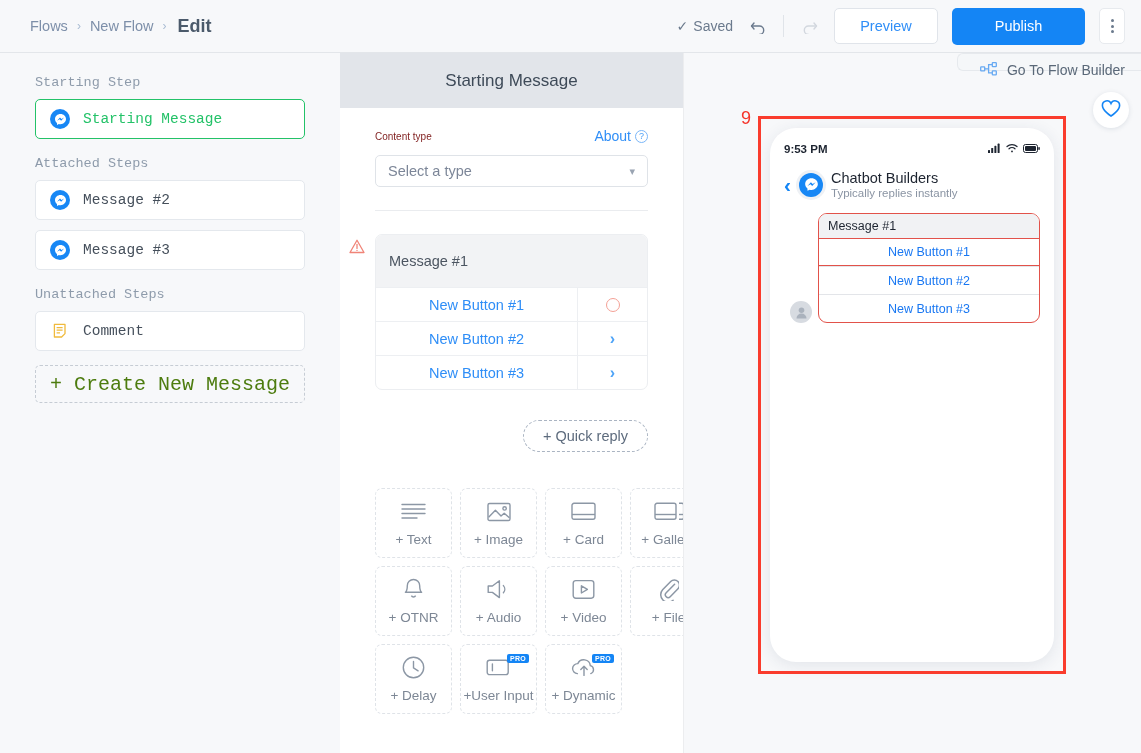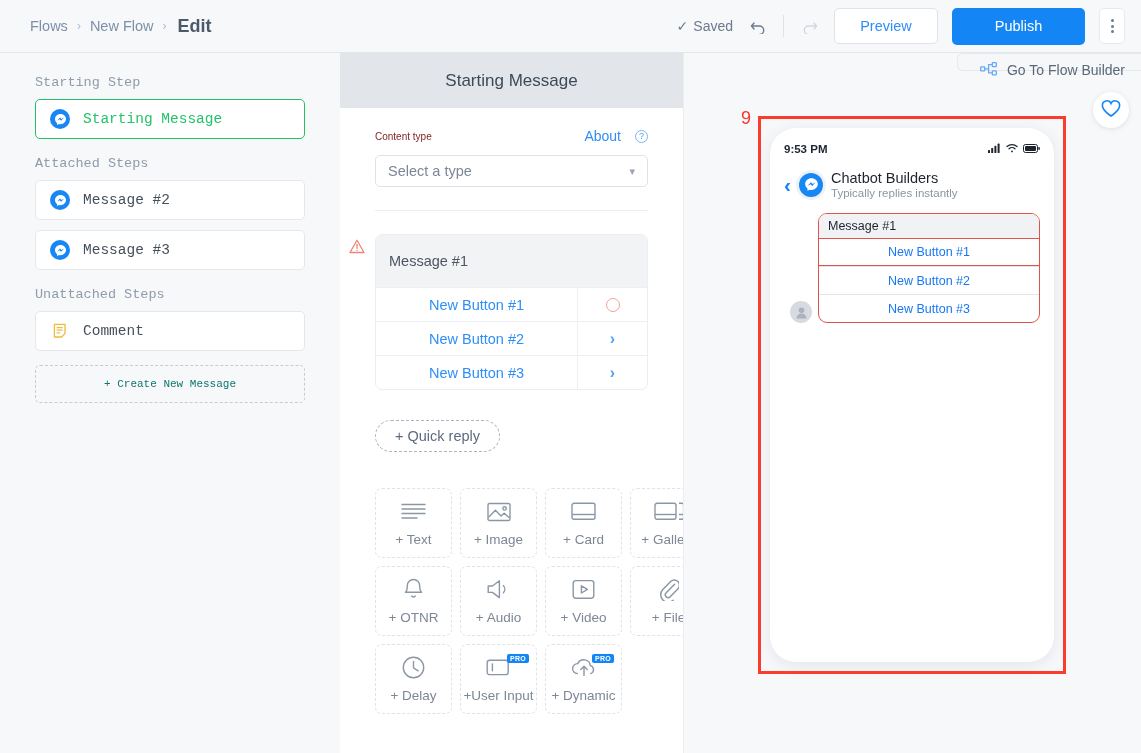--- a/index.html
+++ b/index.html
@@ -74,37 +74,37 @@
     height:40px; background:#fff; border:1px solid #e4e8ed; border-radius:5px;
     display:flex; align-items:center; gap:13px; padding:0 14px; margin-bottom:10px;
     font-size:14.5px; color:#454f5b; cursor:pointer;
   }
   .step-card.active { border:1.5px solid #23c268; }
   .step-card.active .step-label { color:#23c268; }
   .msgr-icon { width:20px;height:20px;border-radius:50%;background:#1787f5;display:flex;align-items:center;justify-content:center;flex:none;}
   .create-new {
     height:38px; margin-top:14px; border:1px dashed #c6ccd4; border-radius:5px;
     display:flex;align-items:center;justify-content:center;
-    color:#0f766e; font-size:11px; cursor:pointer; background:transparent;
+    color:#4d7c0f; font-size:20px; cursor:pointer; background:transparent;
   }
 
   
   .center {
     position:absolute; left:340px; top:53px; width:344px; height:700px;
     background:#fff; border-right:1px solid #ecedef;
     overflow:hidden;
   }
   .center-head {
     height:55px; background:#e2e5ea; display:flex;align-items:center;justify-content:center;
     color:#3e4a58; font-size:17px;
   }
   .center-body { padding:20px 35px 0 35px; }
   .ct-row { display:flex; align-items:center; justify-content:space-between; }
   .ct-label { color:#7f1d1d; font-size:10px; }
-  .about { display:flex;align-items:center;gap:14px;color:#2f8ef7;font-size:14px;cursor:pointer;}
+  .about { display:flex;align-items:center;gap:4px;color:#2f8ef7;font-size:14px;cursor:pointer;}
   .about .qm {
     width:13px;height:13px;border-radius:50%;border:1px solid #7ab6f8;
     font-size:9px;color:#4da0f7;display:flex;align-items:center;justify-content:center;
   }
   .select-box {
     margin-top:11px; height:32px; border:1px solid #dfe3e8; border-radius:5px;
     display:flex;align-items:center; padding:0 12px; cursor:pointer;
     color:#7c8698; font-size:14.5px;
   }
   .select-box .caret { margin-left:auto; color:#9aa4b2; font-size:11px; }
@@ -116,21 +116,21 @@
   .msg-card { border:1px solid #eceef1; border-radius:7px; overflow:hidden; }
   .msg-card-head { background:#f2f3f5; height:52px; display:flex;align-items:center;padding:0 13px;
     color:#4c5561; font-size:14.5px; }
   .msg-btn-row { height:34px; border-top:1px solid #edeff2; display:flex; align-items:center; }
   .msg-btn-label { flex:1; text-align:center; color:#2f8ef7; font-size:14.5px; cursor:pointer; }
   .msg-btn-act { width:70px; border-left:1px solid #edeff2; height:34px;
     display:flex;align-items:center;justify-content:center; cursor:pointer; }
   .circle-ind { width:14px;height:14px;border-radius:50%;border:1.6px solid #f4a196; }
   .chev { color:#4da3f7; font-size:16px; font-weight:bold; }
 
-  .quick-reply-wrap { display:flex;justify-content:flex-start; margin-top:30px; }
+  .quick-reply-wrap { display:flex;justify-content:flex-end; margin-top:30px; }
   .quick-reply {
     border:1px dashed #aab4c2; border-radius:16px; padding:7px 19px;
     color:#5d6b7d; font-size:14.5px; cursor:pointer;
   }
 
   
   .add-grid { margin-top:36px; display:grid; grid-template-columns:repeat(4,77px); gap:8px; }
   .add-cell {
     width:77px;height:70px; border:1px dashed #dfe3e8; border-radius:7px;
     display:flex;flex-direction:column;align-items:center;justify-content:center;gap:9px;

